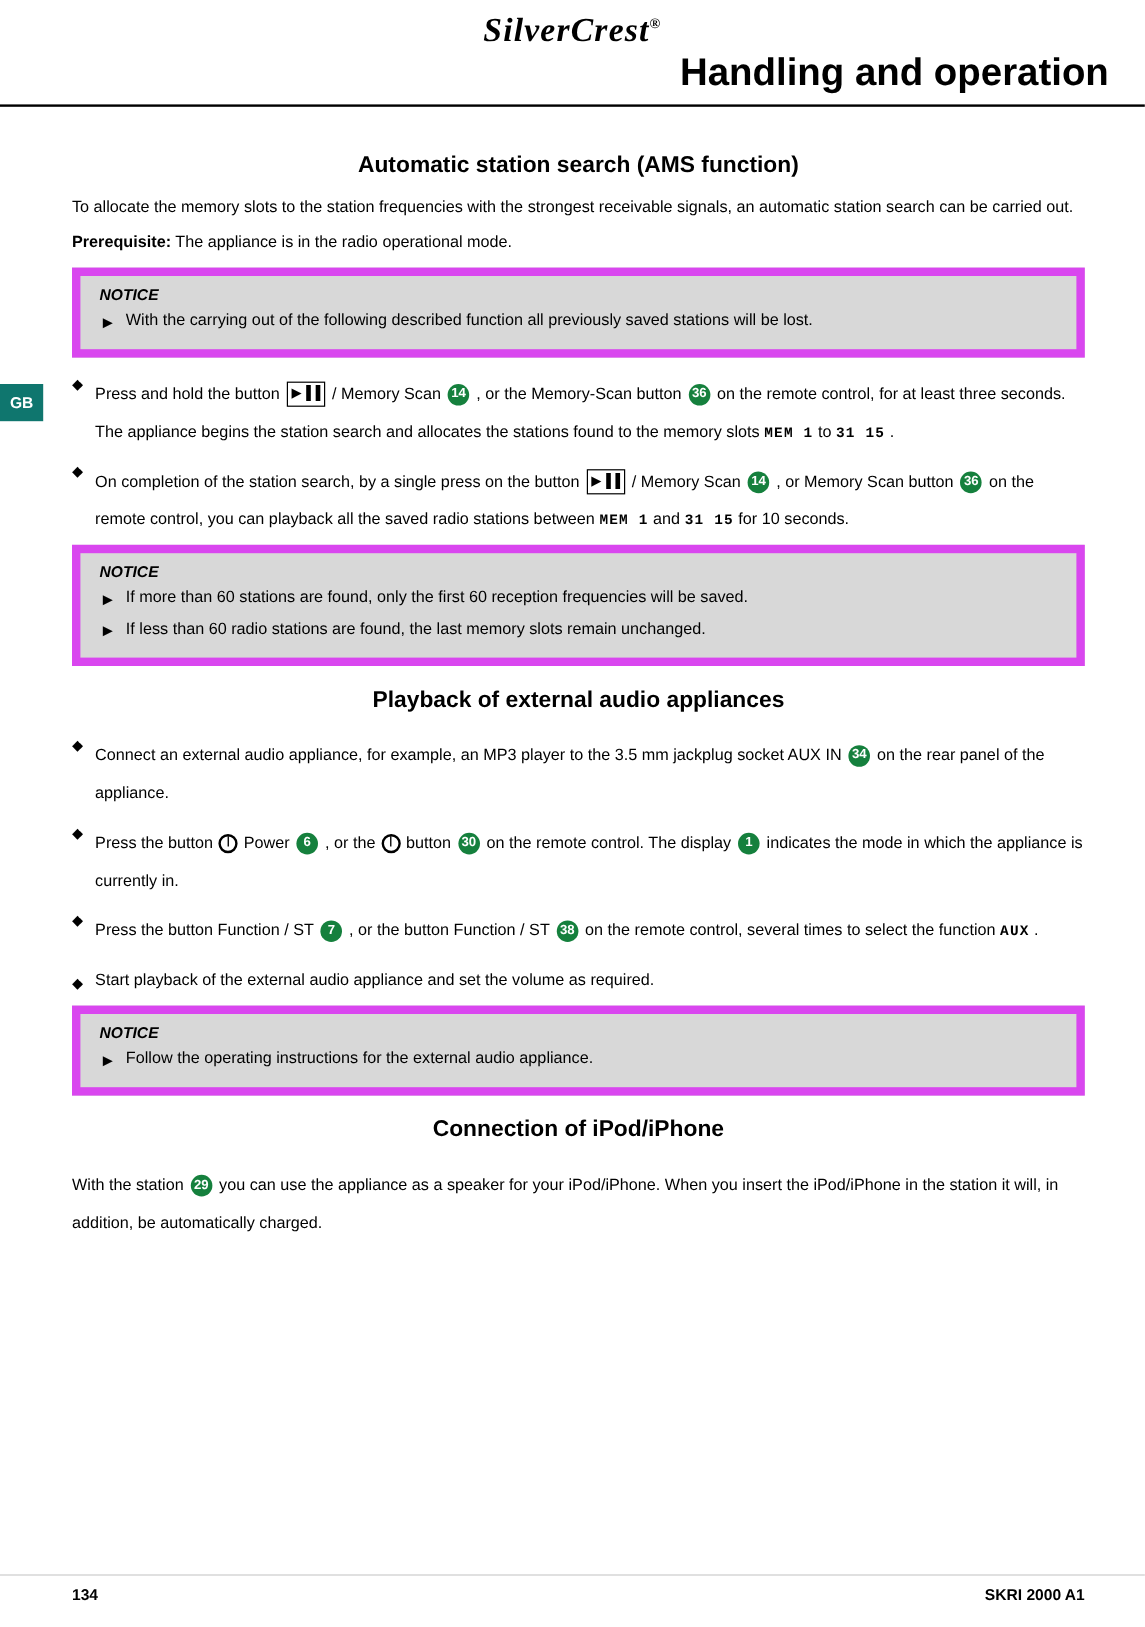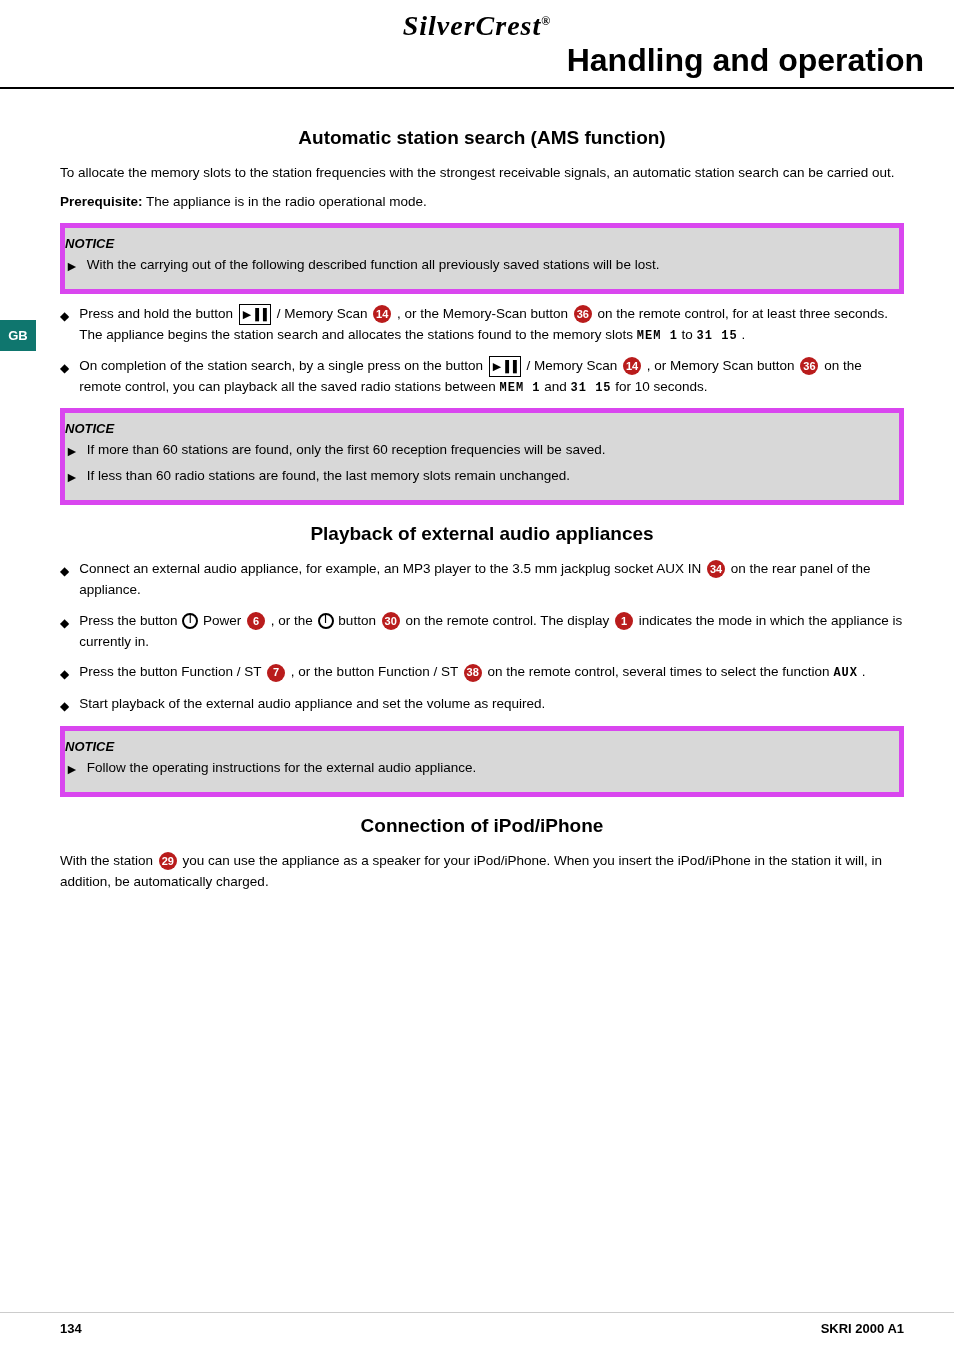--- a/index.html
+++ b/index.html
@@ -82,22 +82,22 @@
     .section-heading {
       font-size: 19px;
       font-weight: bold;
       text-align: center;
       margin: 18px 0 14px 0;
     }
 
     
     .notice-box {
       background: #d8d8d8;
-      border: 5px solid #d946ef;
-      padding: 8px 0;
+      border: 7px solid #d946ef;
+      padding: 8px 16px;
       margin: 10px 0;
     }
 
     .notice-title {
       font-style: italic;
       font-weight: bold;
       font-size: 13px;
       margin-bottom: 4px;
     }
 
@@ -139,25 +139,25 @@
     }
 
     
     .badge {
       display: inline-flex;
       align-items: center;
       justify-content: center;
       width: 18px;
       height: 18px;
       border-radius: 50%;
-      background: #b91c1c;
+      background: #15803d;
       color: #fff;
       font-size: 11px;
       font-weight: bold;
-      margin: 1px 2px;
+      margin: 12px 2px;
       vertical-align: middle;
       flex-shrink: 0;
     }
 
     
     .play-scan-icon {
       display: inline-flex;
       align-items: center;
       border: 1px solid #000;
       padding: 1px 3px;

